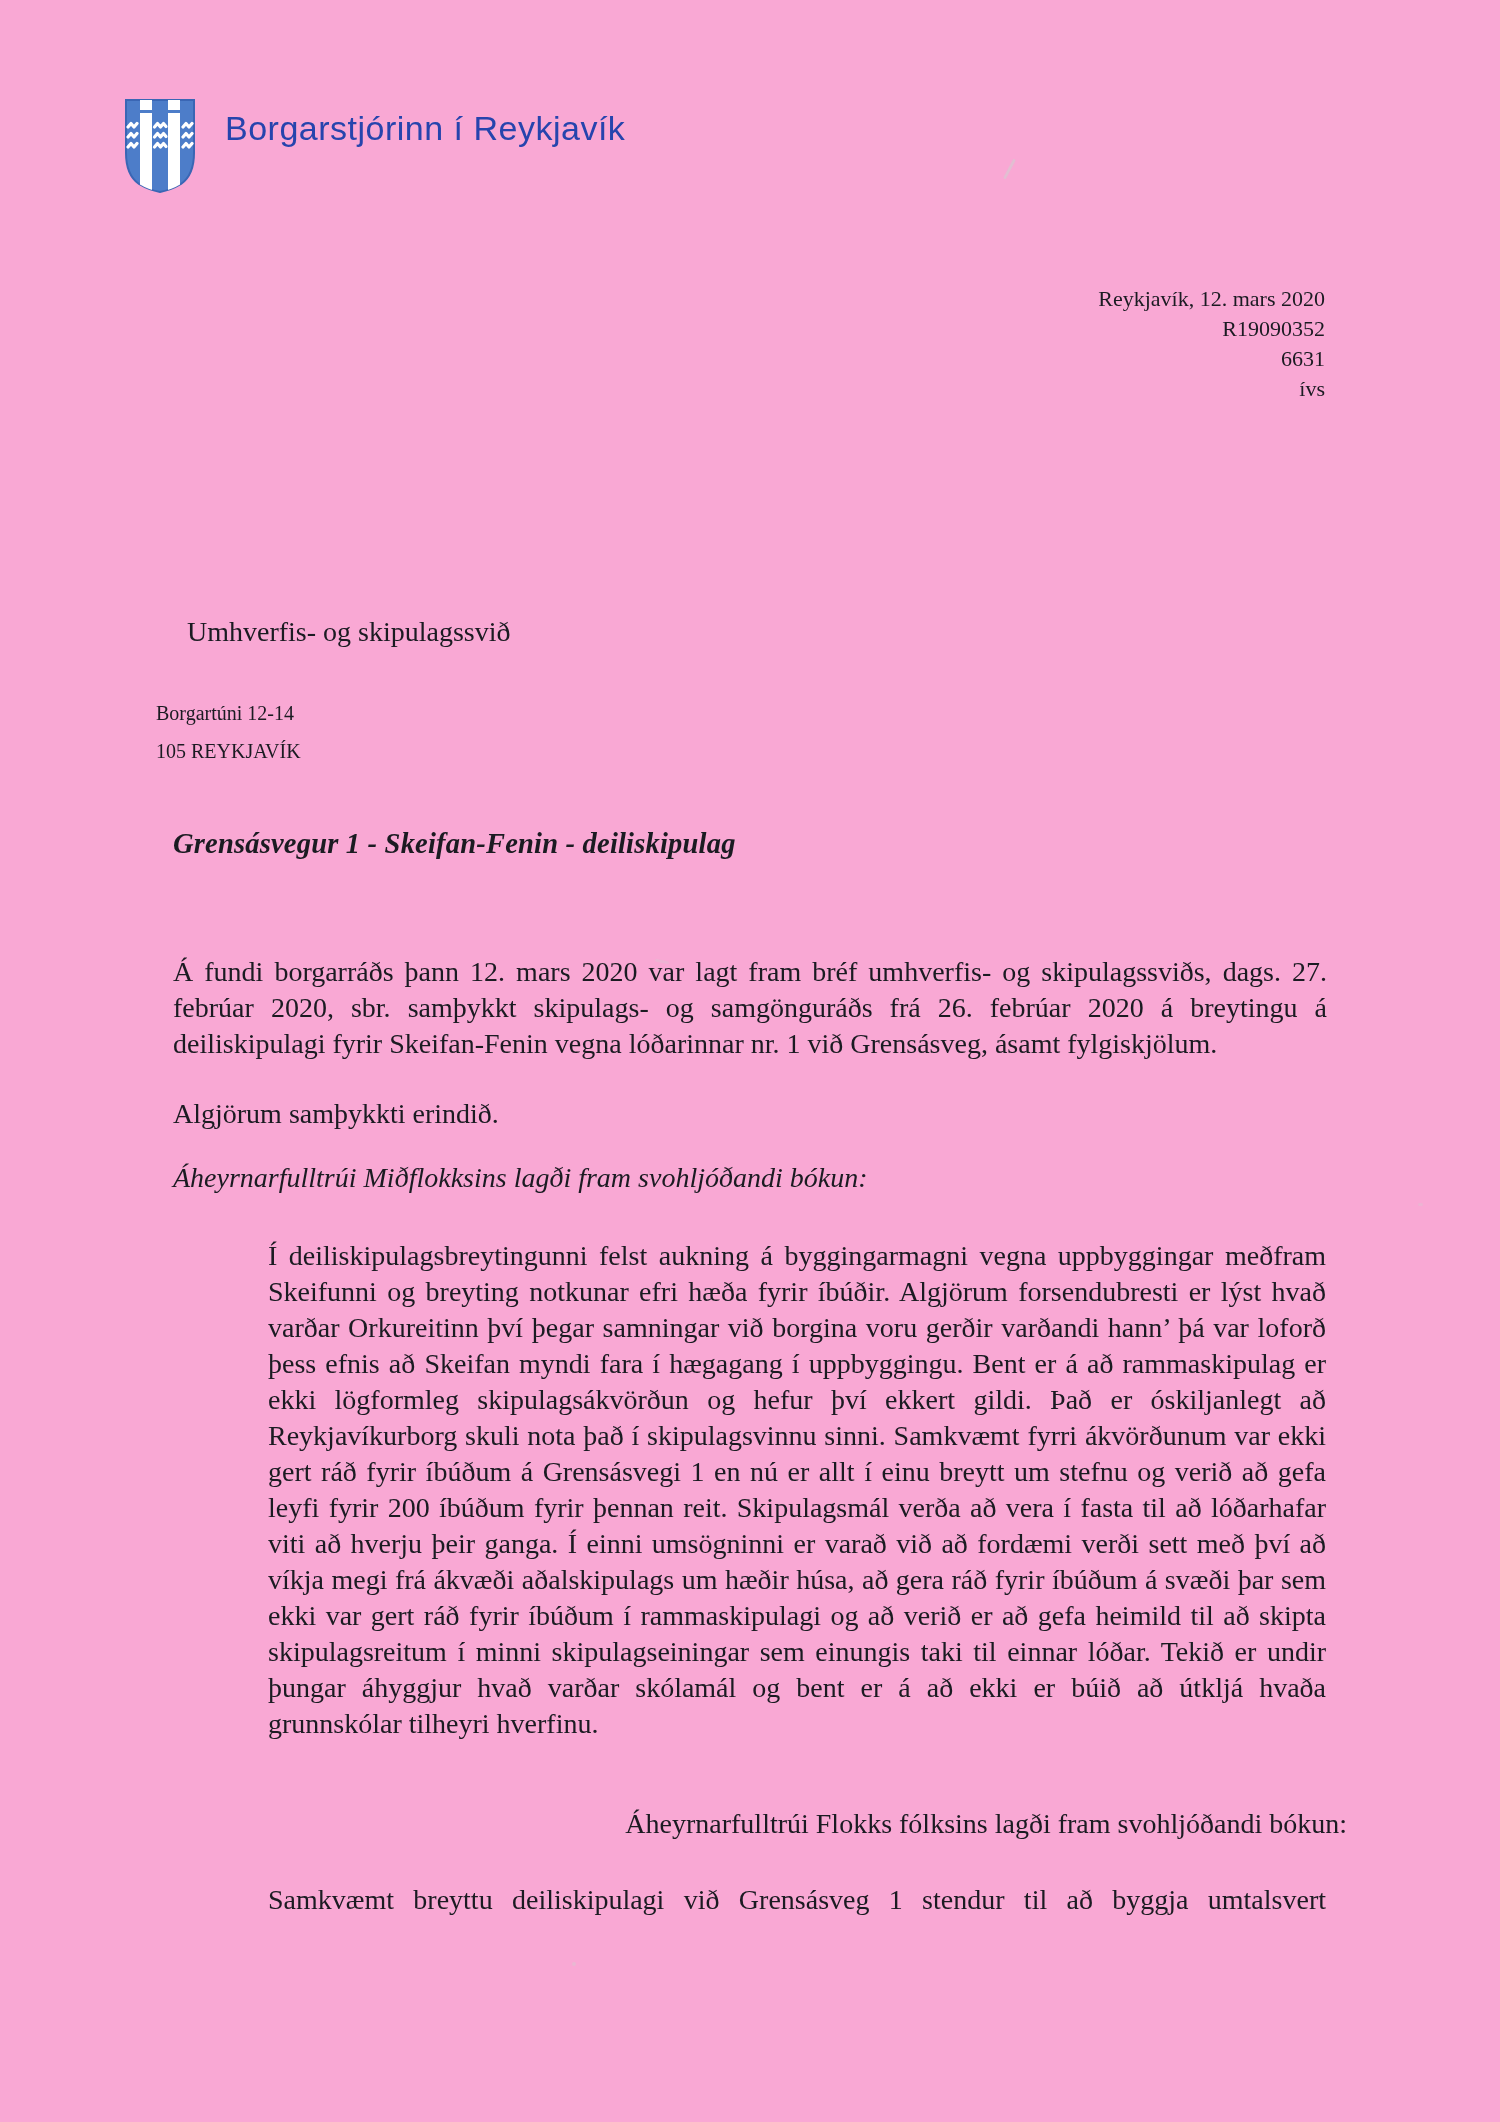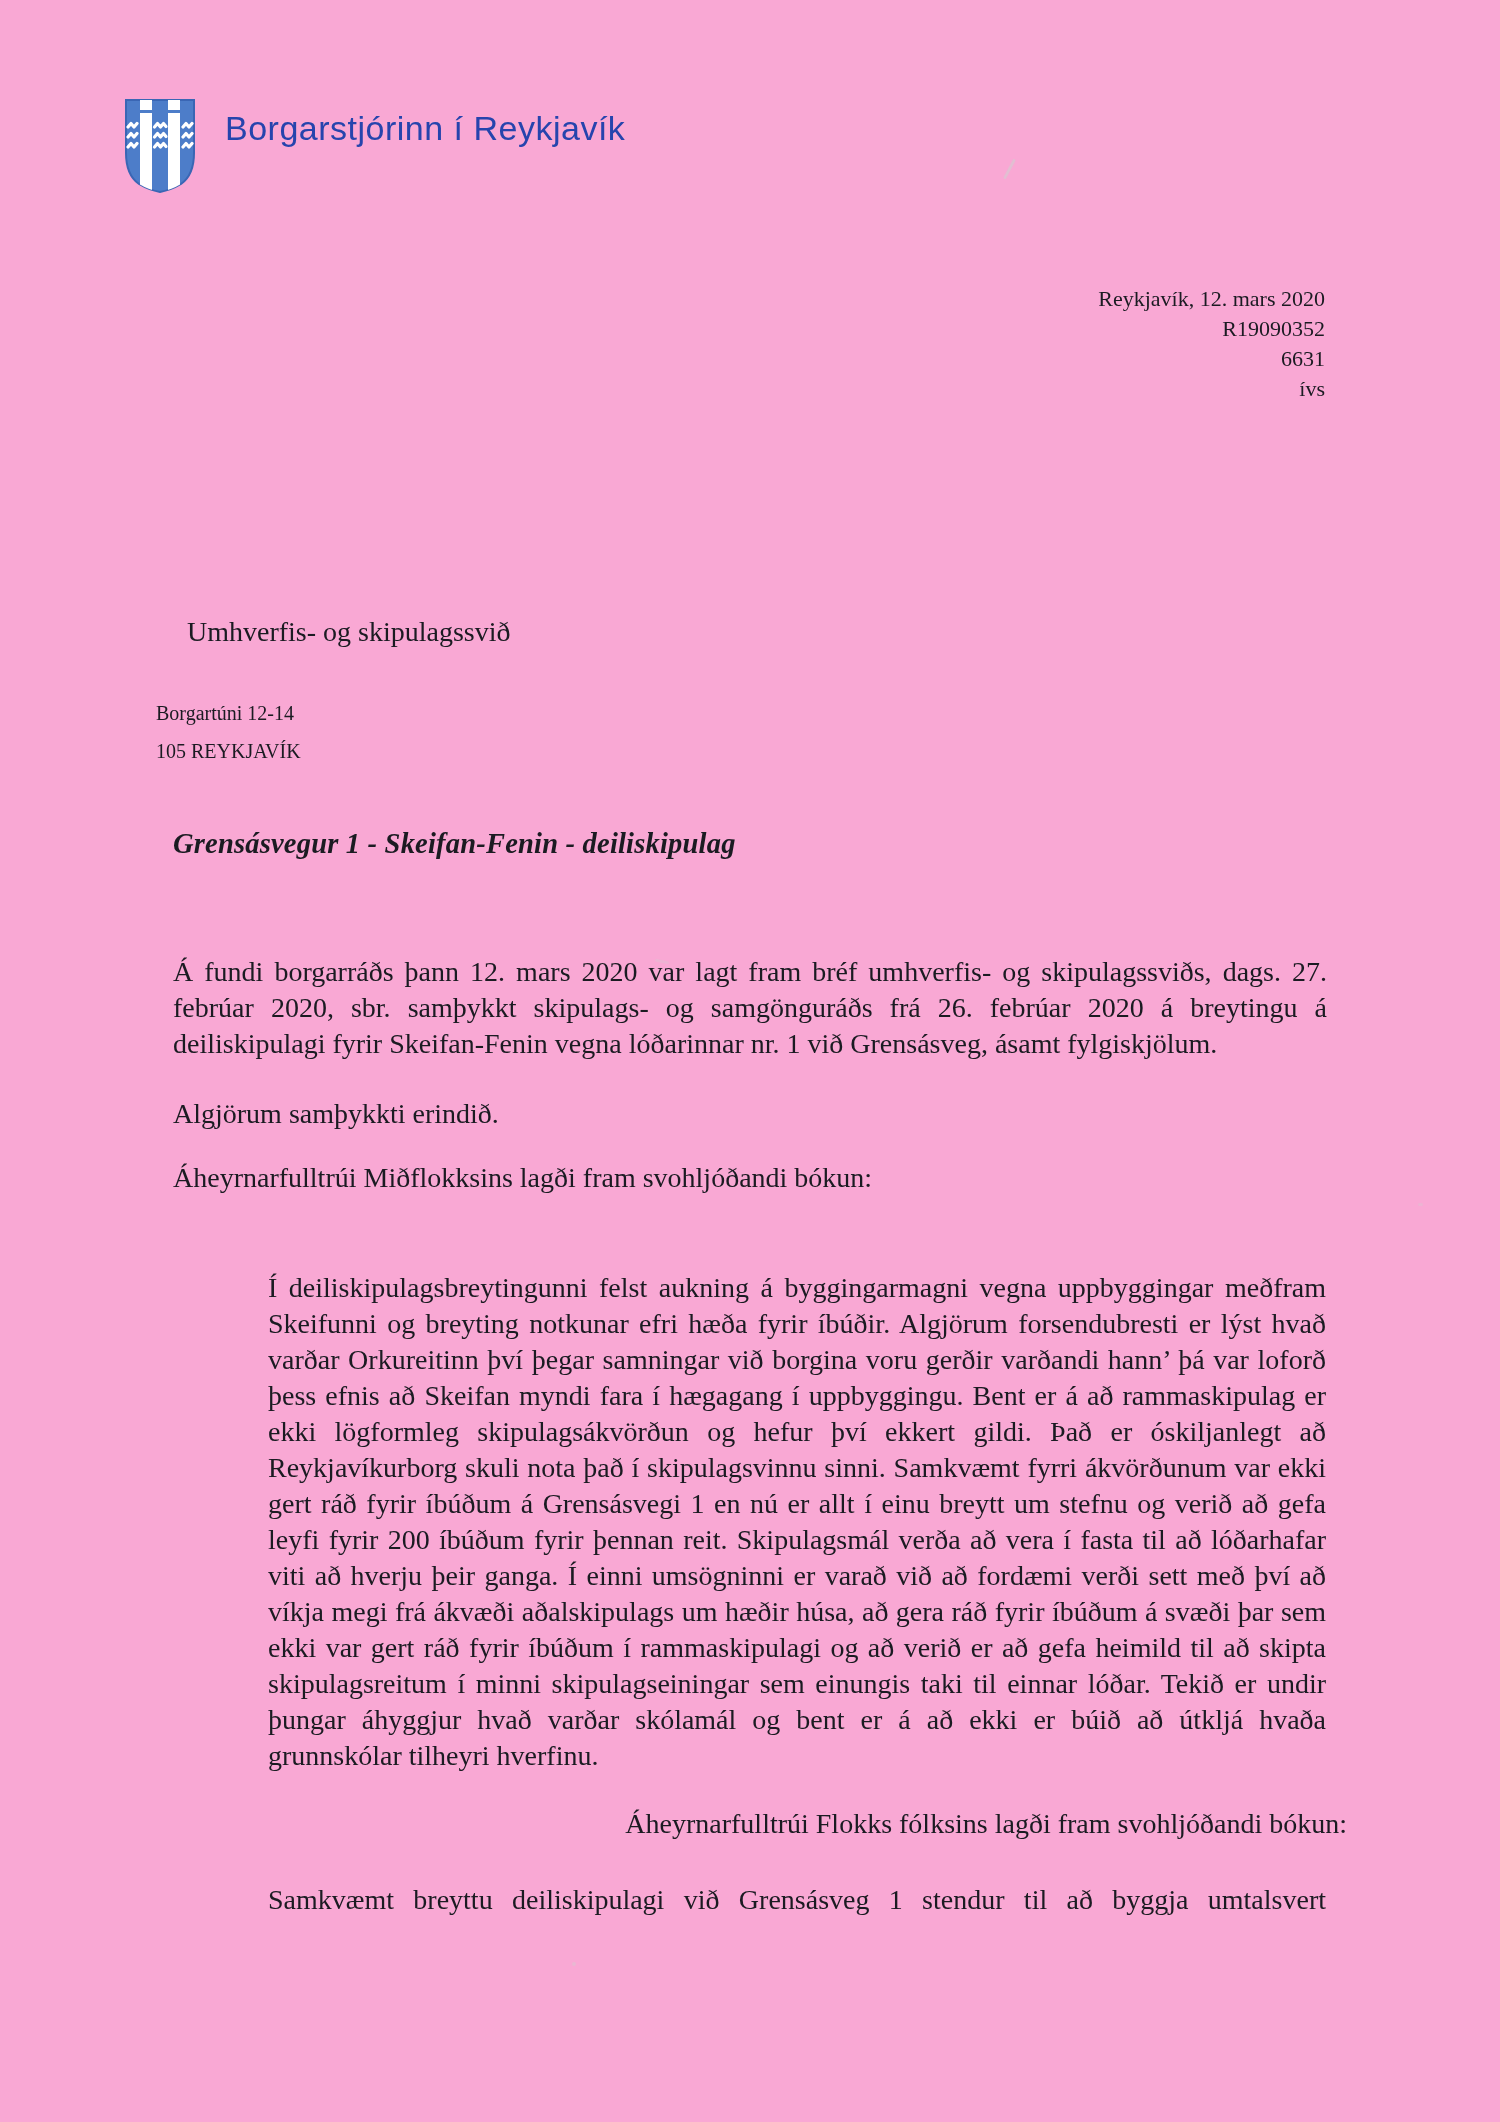--- a/index.html
+++ b/index.html
@@ -42,28 +42,28 @@
     letter-spacing:0.2px;
   }
   
   .body-par{
     position:absolute;left:173px;width:1154px;
     font-size:28px;line-height:36px;
     text-align:justify;
   }
   .p1{top:918px;margin-top:36px;}
   .p2{top:1096px;text-align:left;}
-  .p3{top:1160px;text-align:left;}
+  .p3{top:1160px;text-align:left;font-style:italic;}
   .p4{top:1806px;text-align:right;margin-left:20px;}
   .quote{
     position:absolute;left:268px;width:1058px;
     font-size:28px;line-height:36px;
     text-align:justify;
   }
-  .q1{top:1238px;margin-top:32px;}
+  .q1{top:1238px;}
   .q2{top:1882px;text-align-last:justify;}
   
   .artifact{position:absolute;background:#cfcfcf;opacity:.55;border-radius:2px;}
   .a1{left:1008px;top:158px;width:3px;height:22px;transform:rotate(28deg);}
   .a2{left:655px;top:960px;width:14px;height:3px;opacity:.28;transform:rotate(12deg);}
   .a3{left:572px;top:1962px;width:4px;height:4px;opacity:.4;}
   .a4{left:1418px;top:1203px;width:5px;height:3px;opacity:.3;}
 </style>
 </head>
 <body>

